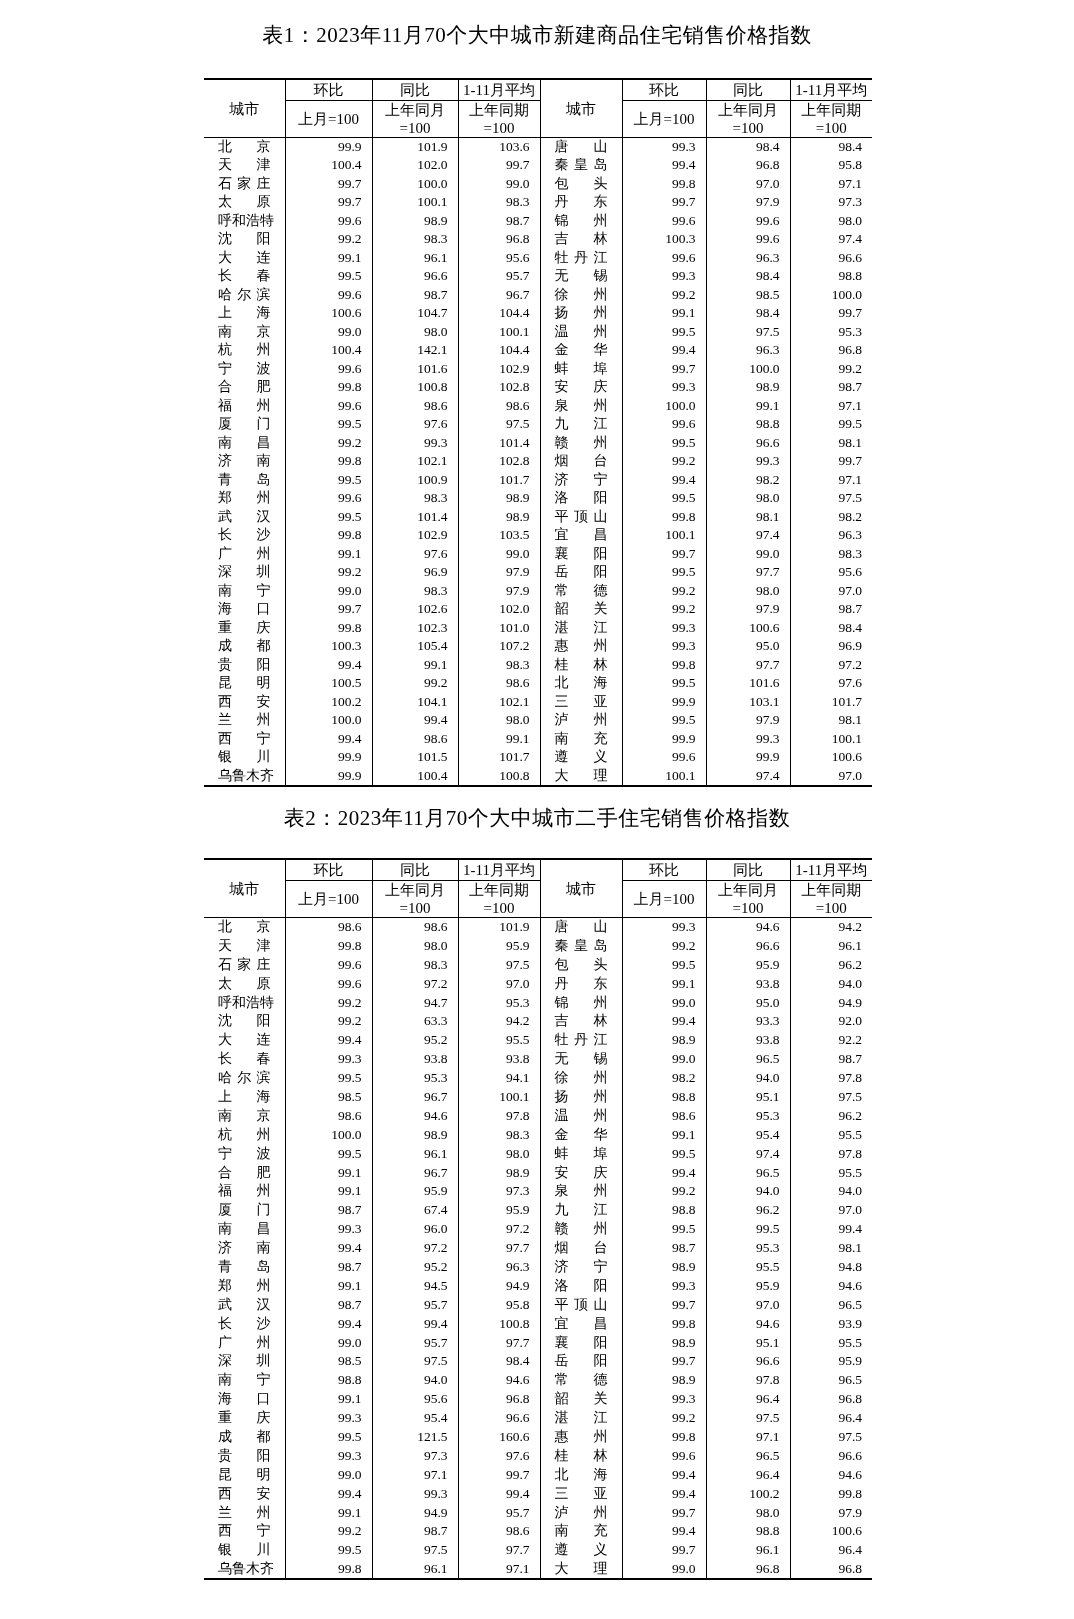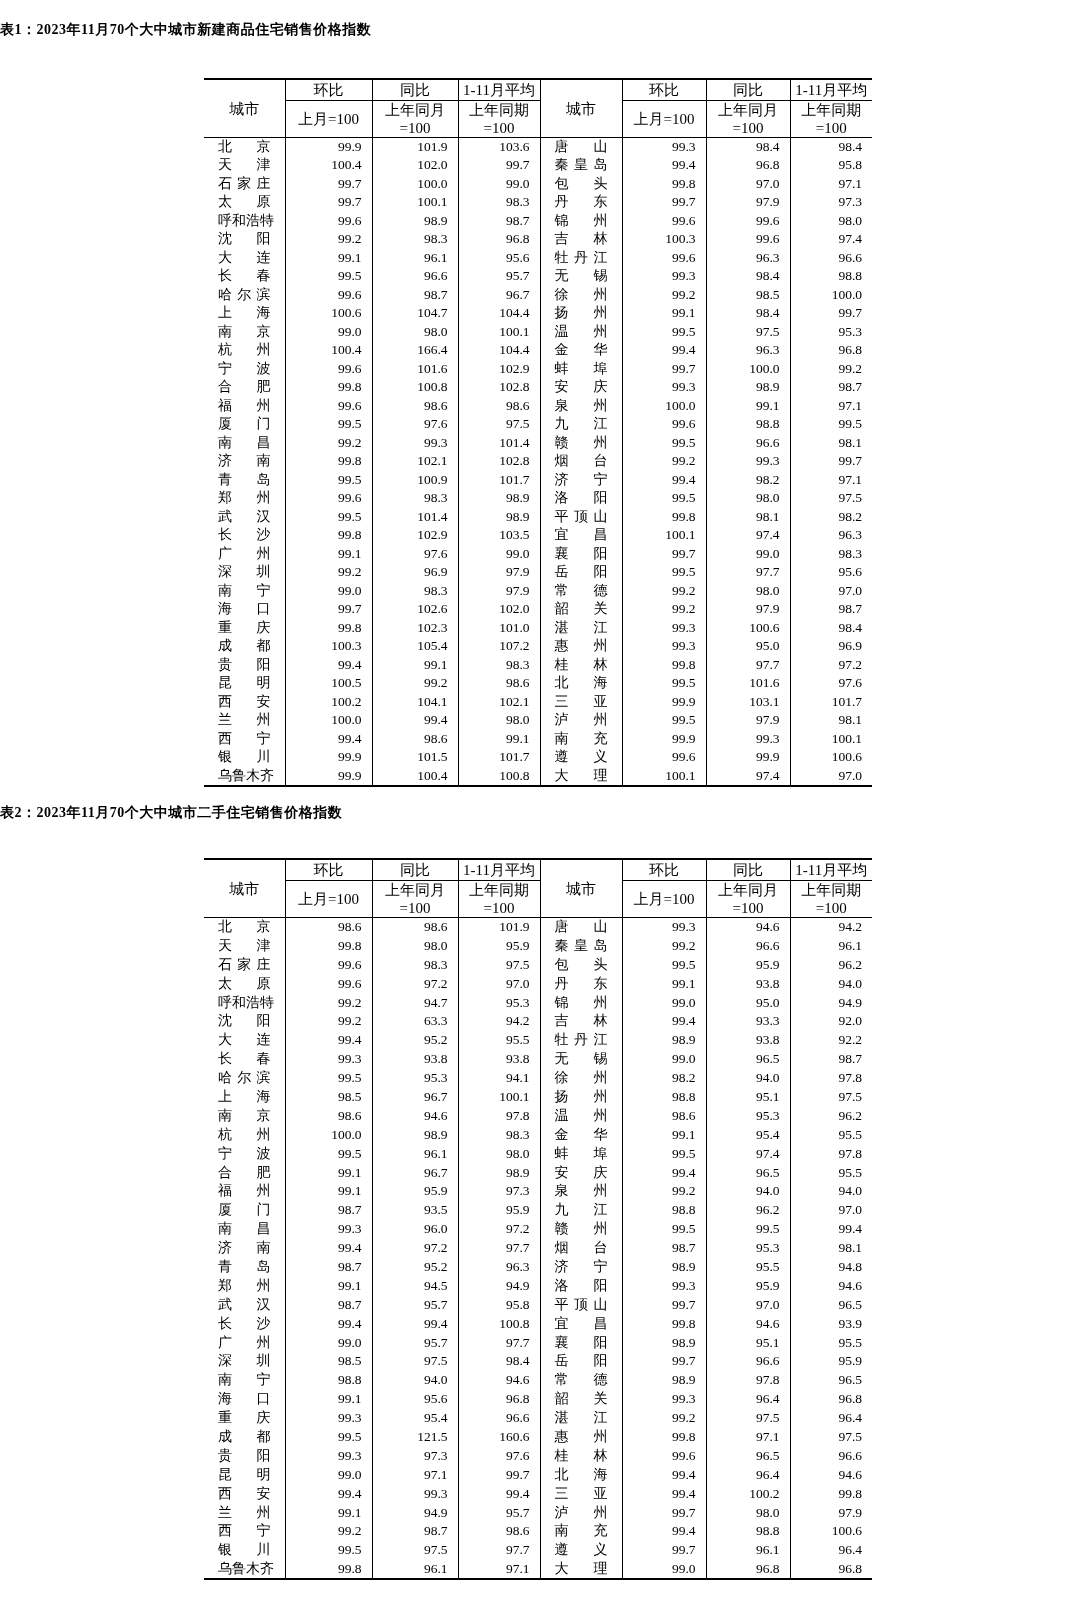--- a/index.html
+++ b/index.html
@@ -10,23 +10,23 @@
     height: 1619px;
     background: #ffffff;
     font-family: "Liberation Serif", "DejaVu Serif", serif;
     color: #000000;
     overflow: hidden;
   }
   .tbl-title {
     position: absolute;
     left: 0;
     right: 0;
-    text-align: left;
-    font-size: 14px;
-    font-weight: bold;
+    text-align: center;
+    font-size: 21px;
+    font-weight: normal;
     letter-spacing: 0.5px;
   }
   .title-1 { top: 21px; }
   .title-2 { top: 804px; }
 
   table.idx {
     position: absolute;
     left: 204px;
     width: 668px;
     border-collapse: collapse;
@@ -223,21 +223,21 @@
           <td class="num">98.0</td>
           <td class="num">100.1</td>
           <td class="city">温州</td>
           <td class="num">99.5</td>
           <td class="num">97.5</td>
           <td class="num">95.3</td>
         </tr>
         <tr>
           <td class="city">杭州</td>
           <td class="num">100.4</td>
-          <td class="num">166.4</td>
+          <td class="num">142.1</td>
           <td class="num">104.4</td>
           <td class="city">金华</td>
           <td class="num">99.4</td>
           <td class="num">96.3</td>
           <td class="num">96.8</td>
         </tr>
         <tr>
           <td class="city">宁波</td>
           <td class="num">99.6</td>
           <td class="num">101.6</td>
@@ -650,21 +650,21 @@
           <td class="num">95.9</td>
           <td class="num">97.3</td>
           <td class="city">泉州</td>
           <td class="num">99.2</td>
           <td class="num">94.0</td>
           <td class="num">94.0</td>
         </tr>
         <tr>
           <td class="city">厦门</td>
           <td class="num">98.7</td>
-          <td class="num">93.5</td>
+          <td class="num">67.4</td>
           <td class="num">95.9</td>
           <td class="city">九江</td>
           <td class="num">98.8</td>
           <td class="num">96.2</td>
           <td class="num">97.0</td>
         </tr>
         <tr>
           <td class="city">南昌</td>
           <td class="num">99.3</td>
           <td class="num">96.0</td>

